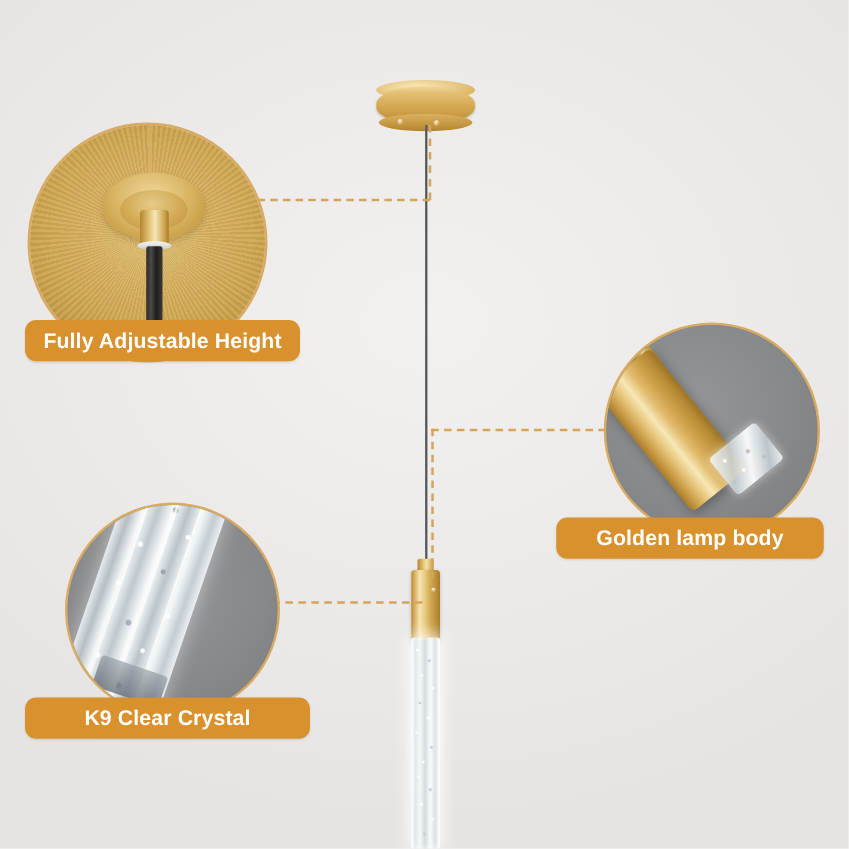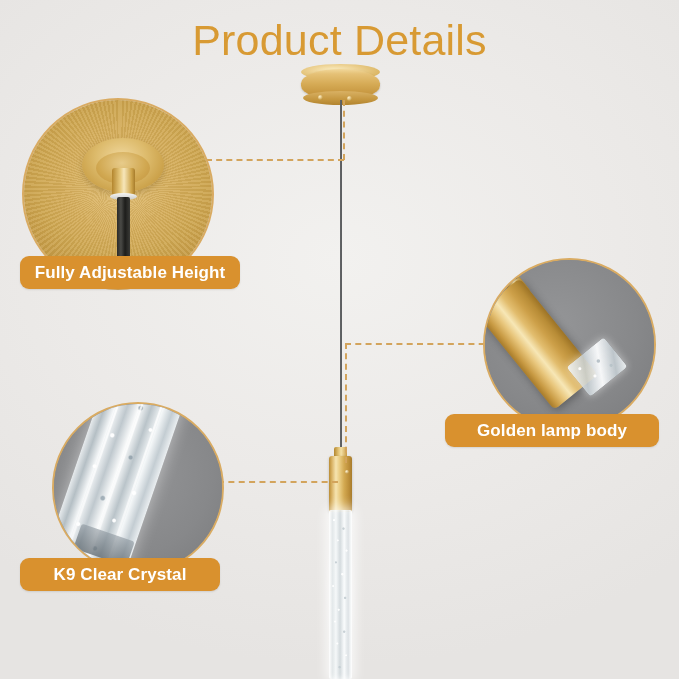--- a/index.html
+++ b/index.html
@@ -404,28 +404,27 @@
     letter-spacing: 0.1px;
     border-radius: 9px;
     display: flex;
     align-items: center;
     justify-content: center;
     box-shadow: 0 1px 2px rgba(0,0,0,0.10);
     white-space: nowrap;
   }
   #label-height  { left: 20px;  top: 256px; width: 220px; height: 33px; }
   #label-body    { left: 445px; top: 414px; width: 214px; height: 33px; }
-  #label-crystal { left: 20px;  top: 558px; width: 200px; height: 33px; }
+  #label-crystal { left: 20px;  top: 558px; width: 228px; height: 33px; }
 </style>
 </head>
 <body>
 
 <div id="stage">
 
-  <div class="title">Product Details</div>
 
   <div class="lamp-layer">
 
     <div class="canopy-top"></div>
     <div class="canopy"></div>
     <div class="canopy-rim"></div>
     <div class="canopy-screw s1"></div>
     <div class="canopy-screw s2"></div>
 
     <div class="cord"></div>

